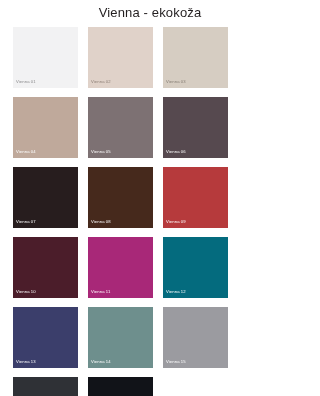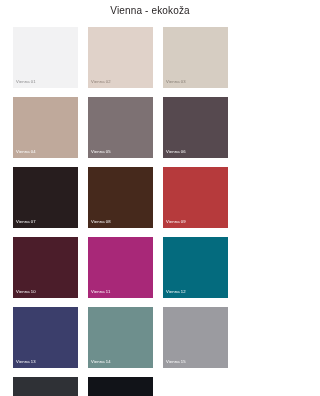--- a/index.html
+++ b/index.html
@@ -18,21 +18,21 @@
     width: 300px;
     height: 396px;
     background: #ffffff;
   }
   .page-title {
     position: absolute;
     top: 5px;
     left: 0;
     width: 300px;
     text-align: center;
-    font-size: 10px;
+    font-size: 13px;
     color: #231f20;
     letter-spacing: 0.15px;
     font-family: "Liberation Sans", sans-serif;
   }
   .swatch-grid {
     position: absolute;
     top: 27px;
     left: 13px;
     width: 280px;
     display: flex;

